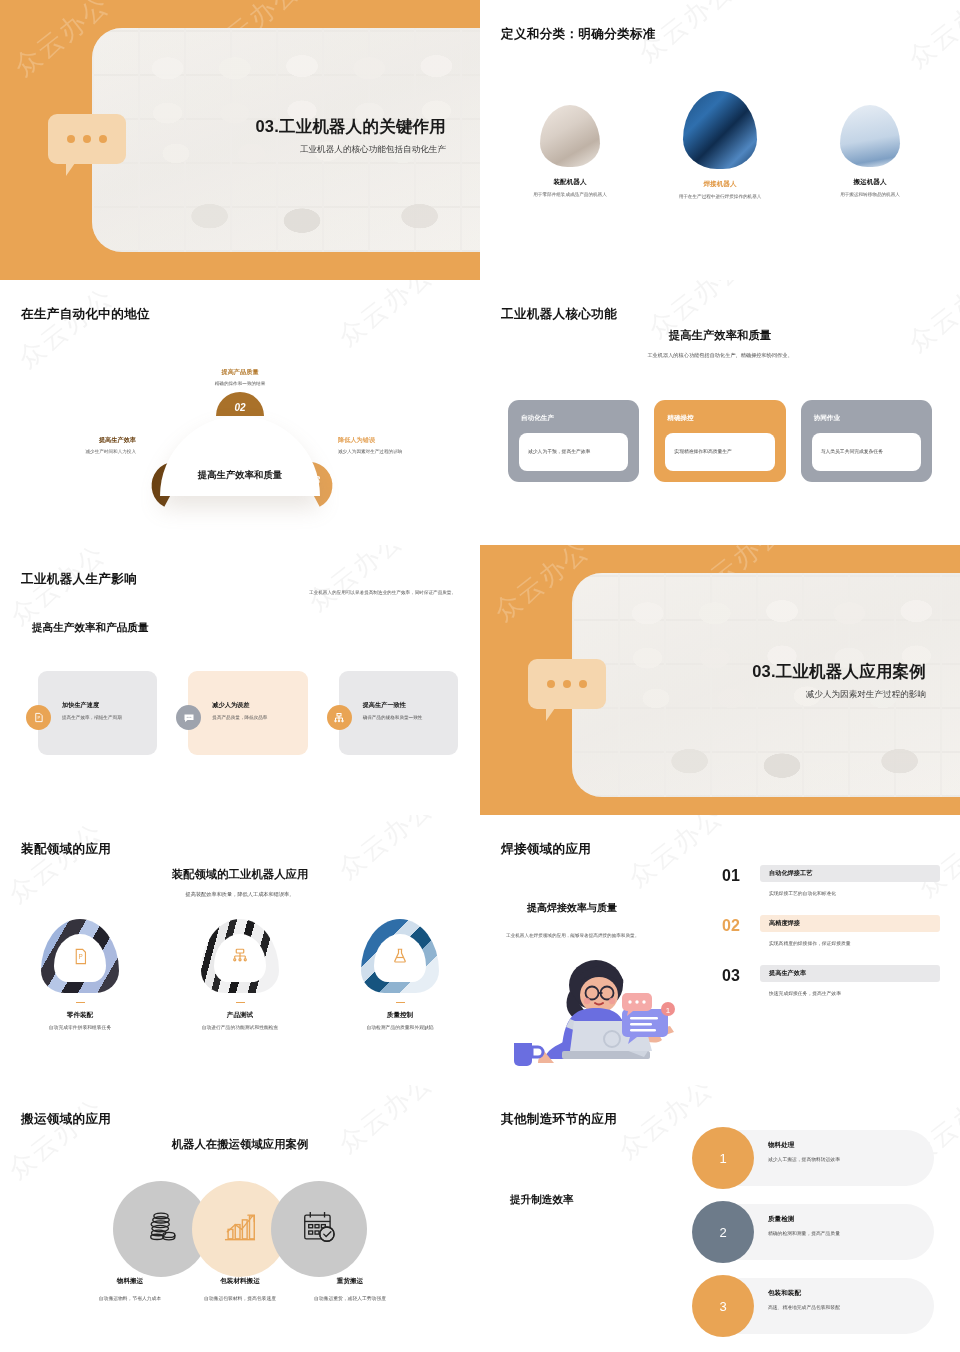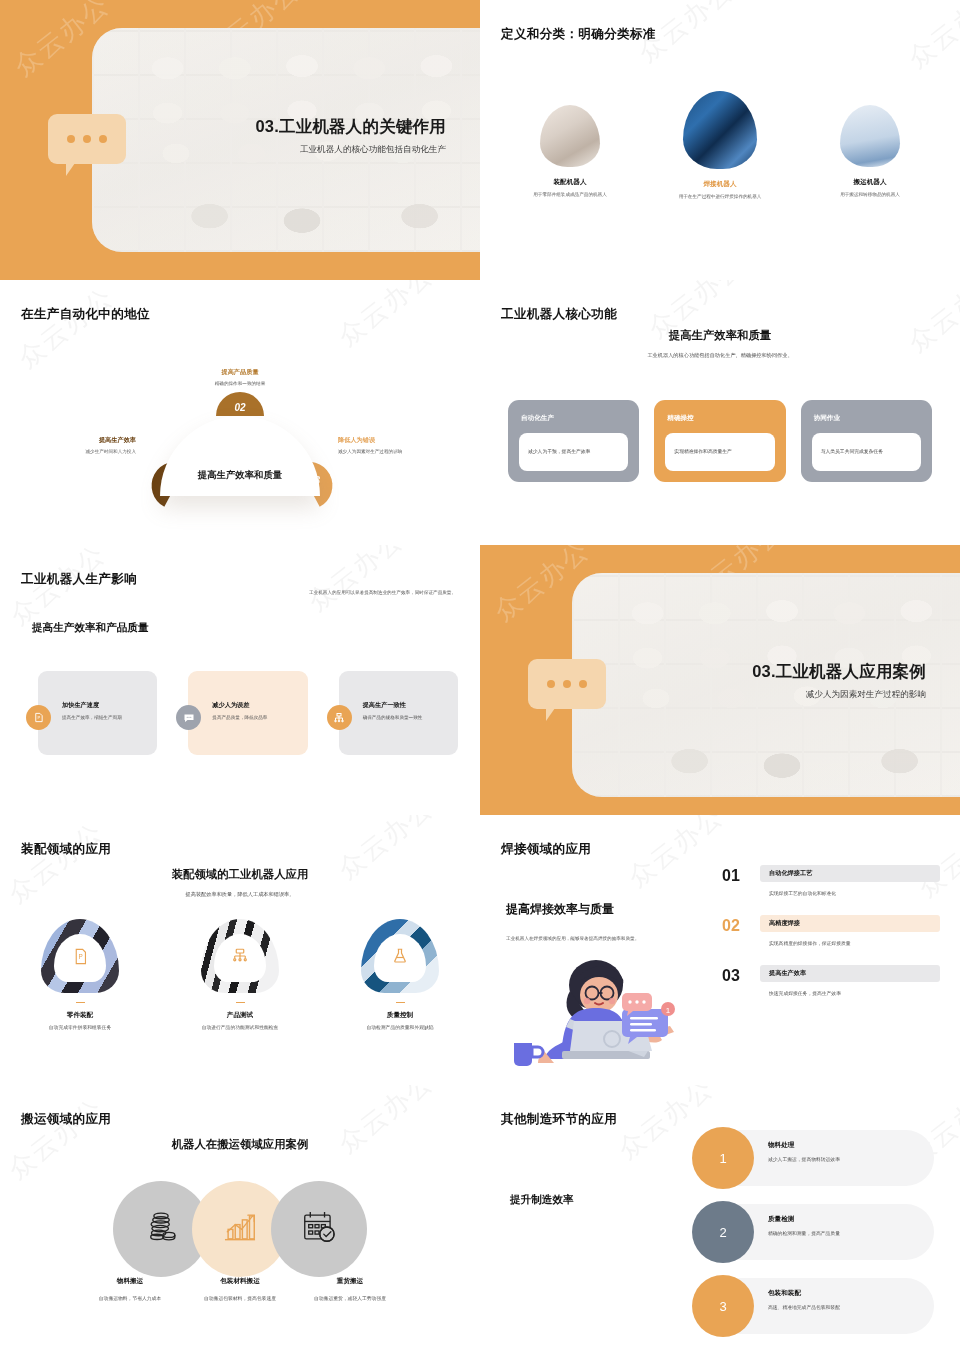--- a/index.html
+++ b/index.html
@@ -147,21 +147,21 @@
   .tri.t3 { background: linear-gradient(135deg,#0f3f6d 0 16%,#2f6ea8 16% 32%,#cfdeec 32% 44%,#16547f 44% 60%,#8fb3d0 60% 74%,#e6eef5 74% 100%); }
   .tri::after { content: ""; position: absolute; left: 13px; top: 15px; right: 13px; bottom: 11px;
                 background: #fff; border-radius: 50% 50% 26% 26% / 66% 66% 34% 34%; }
   .tri .ico { position: absolute; inset: 0; display: flex; align-items: center; justify-content: center; z-index: 3; }
   .asmc .dash { width: 9px; height: 1.4px; background: #e9a454; margin: 9px auto 0; }
   .asmc .al { font-size: 6.6px; font-weight: bold; color: #151515; margin-top: 8px; }
   .asmc .ad { font-size: 4.8px; color: #4d4d4d; margin-top: 4px; line-height: 1.55; }
 
   
   .wl { position: absolute; left: 26px; top: 86px; width: 220px; }
-  .wl h2 { font-size: 12px; font-weight: bold; color: #141414; }
+  .wl h2 { font-size: 10px; font-weight: bold; color: #141414; margin-left: 21px; }
   .wl p { font-size: 4.6px; color: #4a4a4a; margin-top: 17px; line-height: 1.6; }
   .illus { position: absolute; left: 24px; top: 136px; width: 210px; height: 115px; }
   .wr { position: absolute; left: 242px; top: 50px; right: 20px; }
   .wrow { display: flex; align-items: flex-start; gap: 11px; margin-bottom: 19px; }
   .wnum { font-size: 16px; font-weight: bold; color: #1a1a1a; line-height: 1; width: 27px; padding-top: 3px; }
   .wnum.accent { color: #e9a454; }
   .wbody { flex: 1; }
   .wbar { height: 17px; border-radius: 3px; display: flex; align-items: center; padding-left: 9px; }
   .wbar.g { background: #e8e8ea; }
   .wbar.o { background: #fbeada; }

